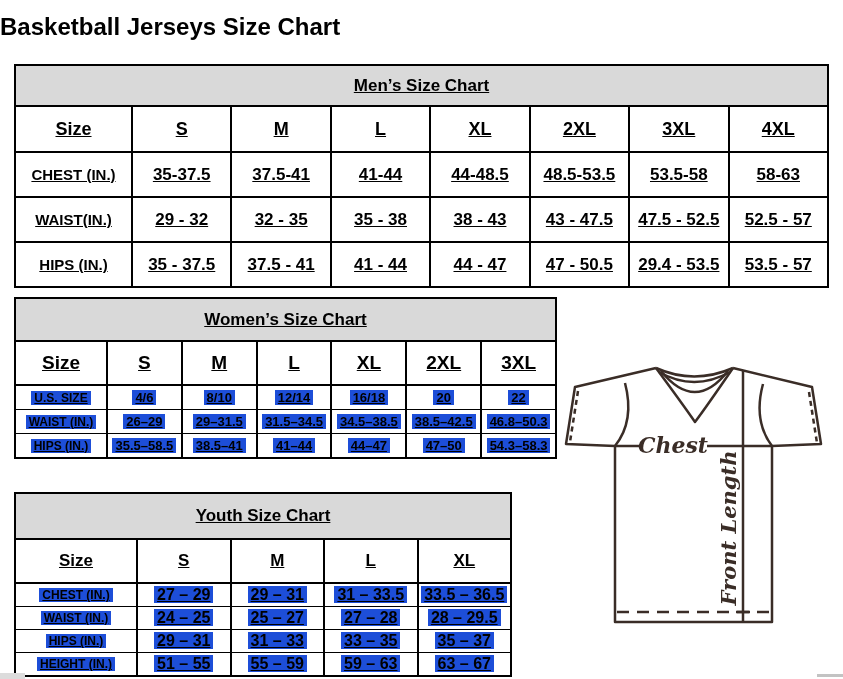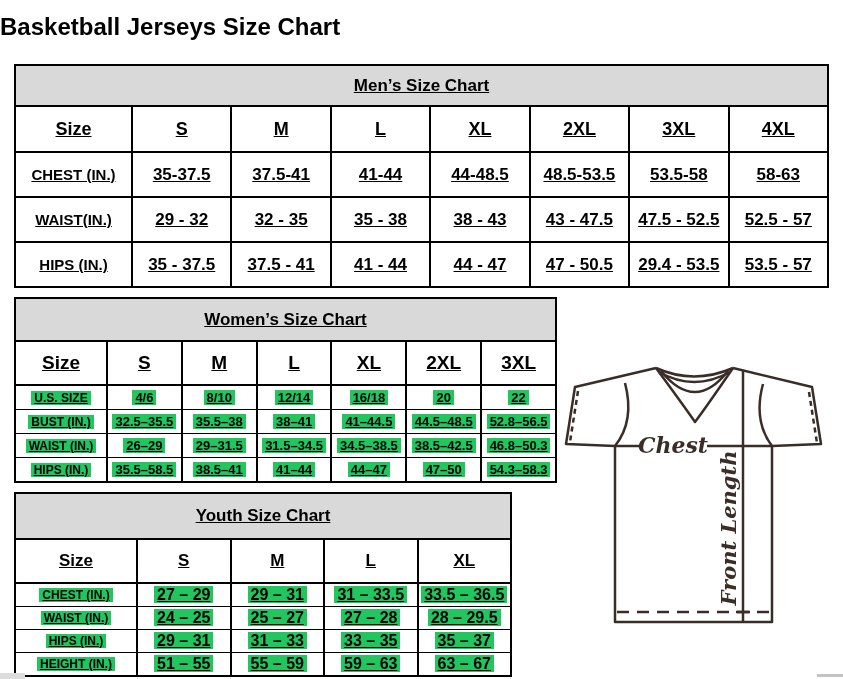--- a/index.html
+++ b/index.html
@@ -26,21 +26,21 @@
   .womens .band th{height:41px;}
   .womens .hdr th{height:42px;font-size:19px;}
   .womens td{height:23px;font-size:13px;border-top-width:1px;border-bottom-width:1px;}
   .womens td.rowlabel{font-size:12px;}
   
   .youth{left:14px;top:492px;width:498px;}
   .youth .band th{height:44px;}
   .youth .hdr th{height:42px;font-size:17px;}
   .youth td{height:22px;font-size:16px;border-top-width:1px;border-bottom-width:1px;}
   .youth td.rowlabel{font-size:12px;}
-  .hl{background:#22c55e;padding:0 3px;}
+  .hl{background:#1d4ed8;padding:0 3px;}
   
   .jersey{position:absolute;left:556px;top:358px;width:287px;height:312px;}
   .jersey path,.jersey line{fill:none;stroke:#3a2d27;stroke-width:2.5;stroke-linejoin:round;stroke-linecap:butt;}
   .jersey text{
     fill:#3a2d27;font-family:"DejaVu Serif", serif;font-style:italic;font-weight:bold;
   }
   
   .scroll-frag-left{position:absolute;left:0;top:673px;width:25px;height:6px;background:#dcdcdc;}
   .scroll-frag-right{position:absolute;left:817px;top:674px;width:26px;height:3px;background:#c3c3c3;}
 </style>
@@ -133,29 +133,20 @@
   <tr>
     <td class="rowlabel"><span class="hl">U.S. SIZE</span></td>
     <td><span class="hl">4/6</span></td>
     <td><span class="hl">8/10</span></td>
     <td><span class="hl">12/14</span></td>
     <td><span class="hl">16/18</span></td>
     <td><span class="hl">20</span></td>
     <td><span class="hl">22</span></td>
   </tr>
   <tr>
-    <td class="rowlabel"><span class="hl">BUST (IN.)</span></td>
-    <td><span class="hl">32.5–35.5</span></td>
-    <td><span class="hl">35.5–38</span></td>
-    <td><span class="hl">38–41</span></td>
-    <td><span class="hl">41–44.5</span></td>
-    <td><span class="hl">44.5–48.5</span></td>
-    <td><span class="hl">52.8–56.5</span></td>
-  </tr>
-  <tr>
     <td class="rowlabel"><span class="hl">WAIST (IN.)</span></td>
     <td><span class="hl">26–29</span></td>
     <td><span class="hl">29–31.5</span></td>
     <td><span class="hl">31.5–34.5</span></td>
     <td><span class="hl">34.5–38.5</span></td>
     <td><span class="hl">38.5–42.5</span></td>
     <td><span class="hl">46.8–50.3</span></td>
   </tr>
   <tr>
     <td class="rowlabel"><span class="hl">HIPS (IN.)</span></td>

